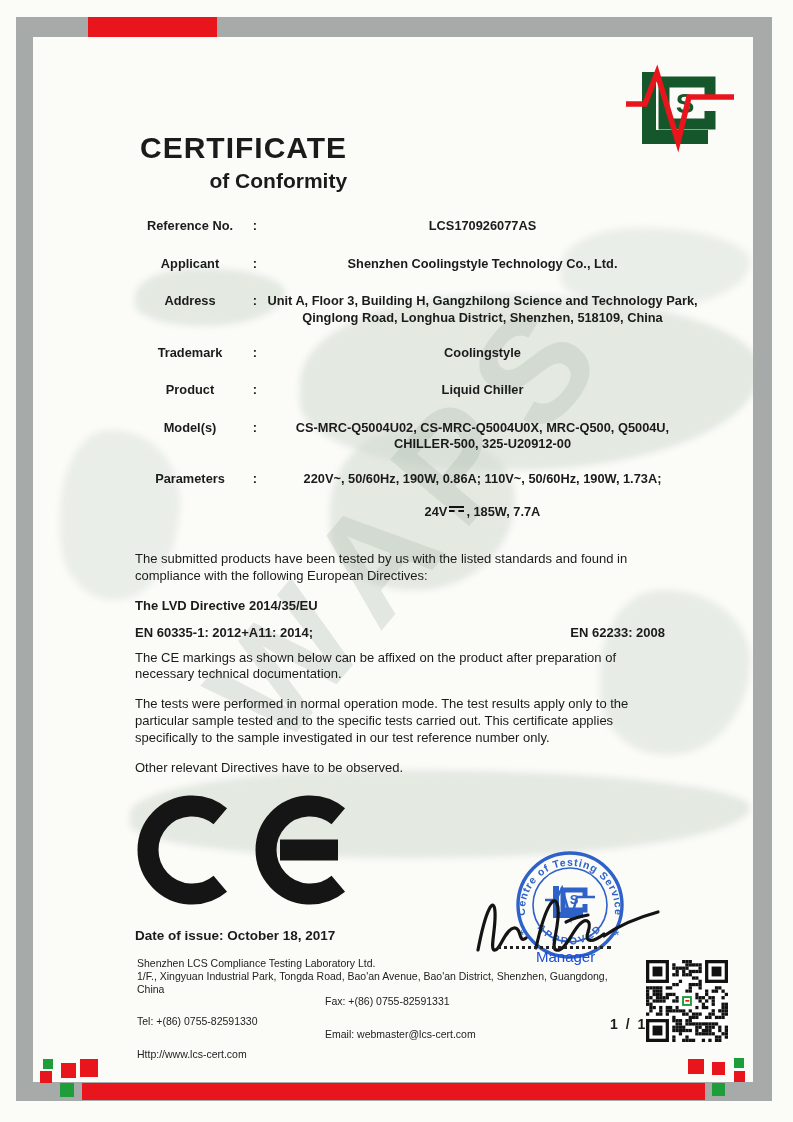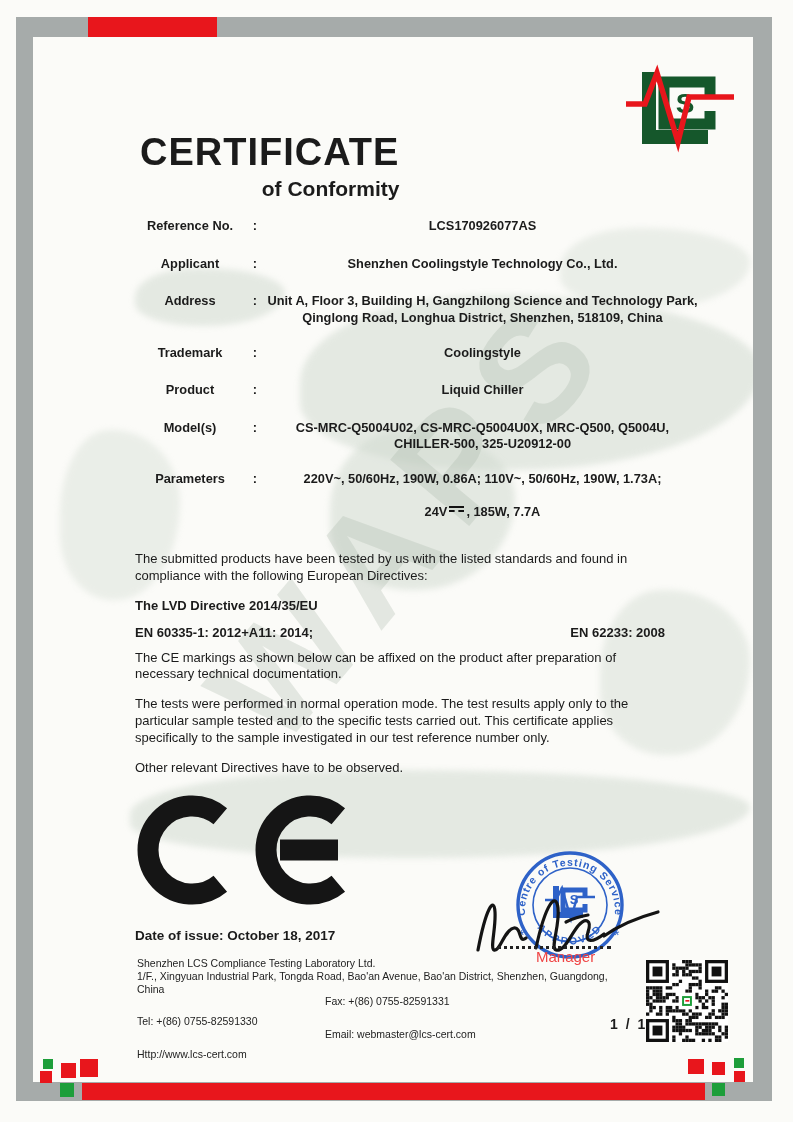--- a/index.html
+++ b/index.html
@@ -17,37 +17,37 @@
   .deco.red{background:#e8161c;} .deco.green{background:#1d9e3a;}
   
   .map{position:absolute;background:#d2dbd1;opacity:.55;filter:blur(3px);z-index:0;
        border-radius:42% 58% 55% 45%/52% 44% 60% 40%;}
   .watermark{position:absolute;left:110px;top:430px;width:600px;text-align:center;
        font-size:150px;font-weight:bold;letter-spacing:22px;color:rgba(165,178,165,0.28);
        transform:rotate(-50deg);z-index:1;pointer-events:none;}
   
   .content{position:absolute;inset:0;z-index:2;}
   .abs{position:absolute;}
-  .title-h1{font-size:38px;font-weight:bold;letter-spacing:1px;line-height:1;}
+  .title-h1{font-size:30px;font-weight:bold;letter-spacing:1px;line-height:1;}
   .title-h2{font-size:21px;font-weight:bold;margin-top:6px;text-align:right;}
   .fields{left:135px;top:218px;width:575px;font-size:12.8px;font-weight:bold;line-height:1.3;text-align:center;}
   .frow{display:flex;align-items:flex-start;margin-bottom:21px;}
   .frow.tall{margin-bottom:18px;}
   .flabel{width:110px;flex:none;}
   .fcolon{width:20px;flex:none;}
   .fvalue{width:435px;}
   .dc{display:inline-block;width:15px;height:8px;border-top:2.5px solid #111;position:relative;top:0px;margin:0 2px;}
   .dc::after{content:"";position:absolute;left:0;right:0;top:2px;border-top:2.5px dashed #111;}
   .bodyblock{left:135px;top:551px;width:530px;font-size:13px;line-height:1.3;}
   .bodyblock p{margin:0 0 13px 0;}
   .b{font-weight:bold;}
   .stdrow{display:flex;justify-content:space-between;font-weight:bold;margin:0 0 8px 0;}
   .dateline{left:135px;top:928px;font-size:13.5px;font-weight:bold;}
   .dotline{left:497px;top:930px;width:114px;height:16px;border-bottom:3px dotted #222;z-index:6;}
-  .manager{left:536px;top:948px;font-size:15px;color:#ef4444;z-index:6;}
+  .manager{left:536px;top:948px;font-size:15px;color:#1d4ed8;z-index:6;}
   .footer{left:137px;top:957px;width:500px;font-size:10.5px;line-height:12.8px;color:#222;}
   .frow2{display:flex;} .frow2 .c1{width:188px;flex:none;margin-top:20px;}
   .pagenum{left:610px;top:1016px;font-size:14px;font-weight:bold;letter-spacing:2px;}
   svg{display:block;}
 </style>
 </head>
 <body>
 
 <div class="page">
 

